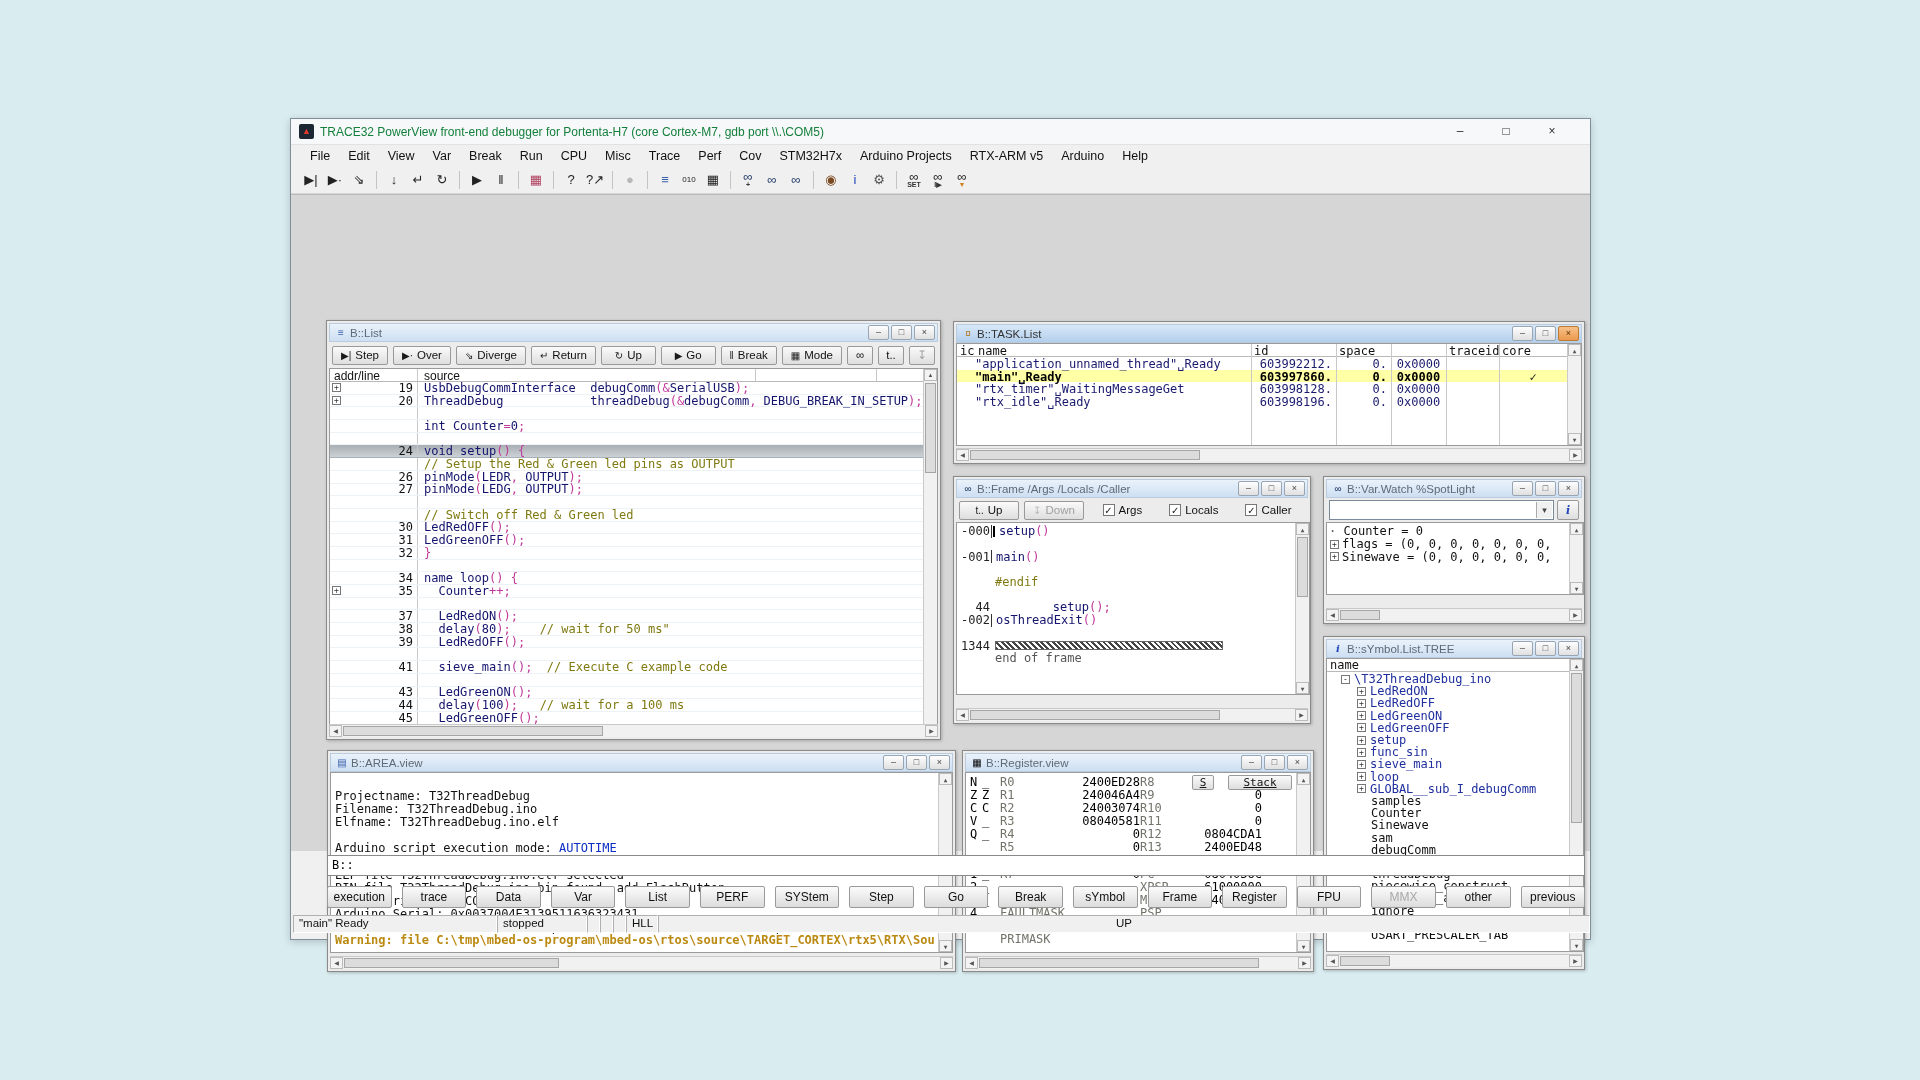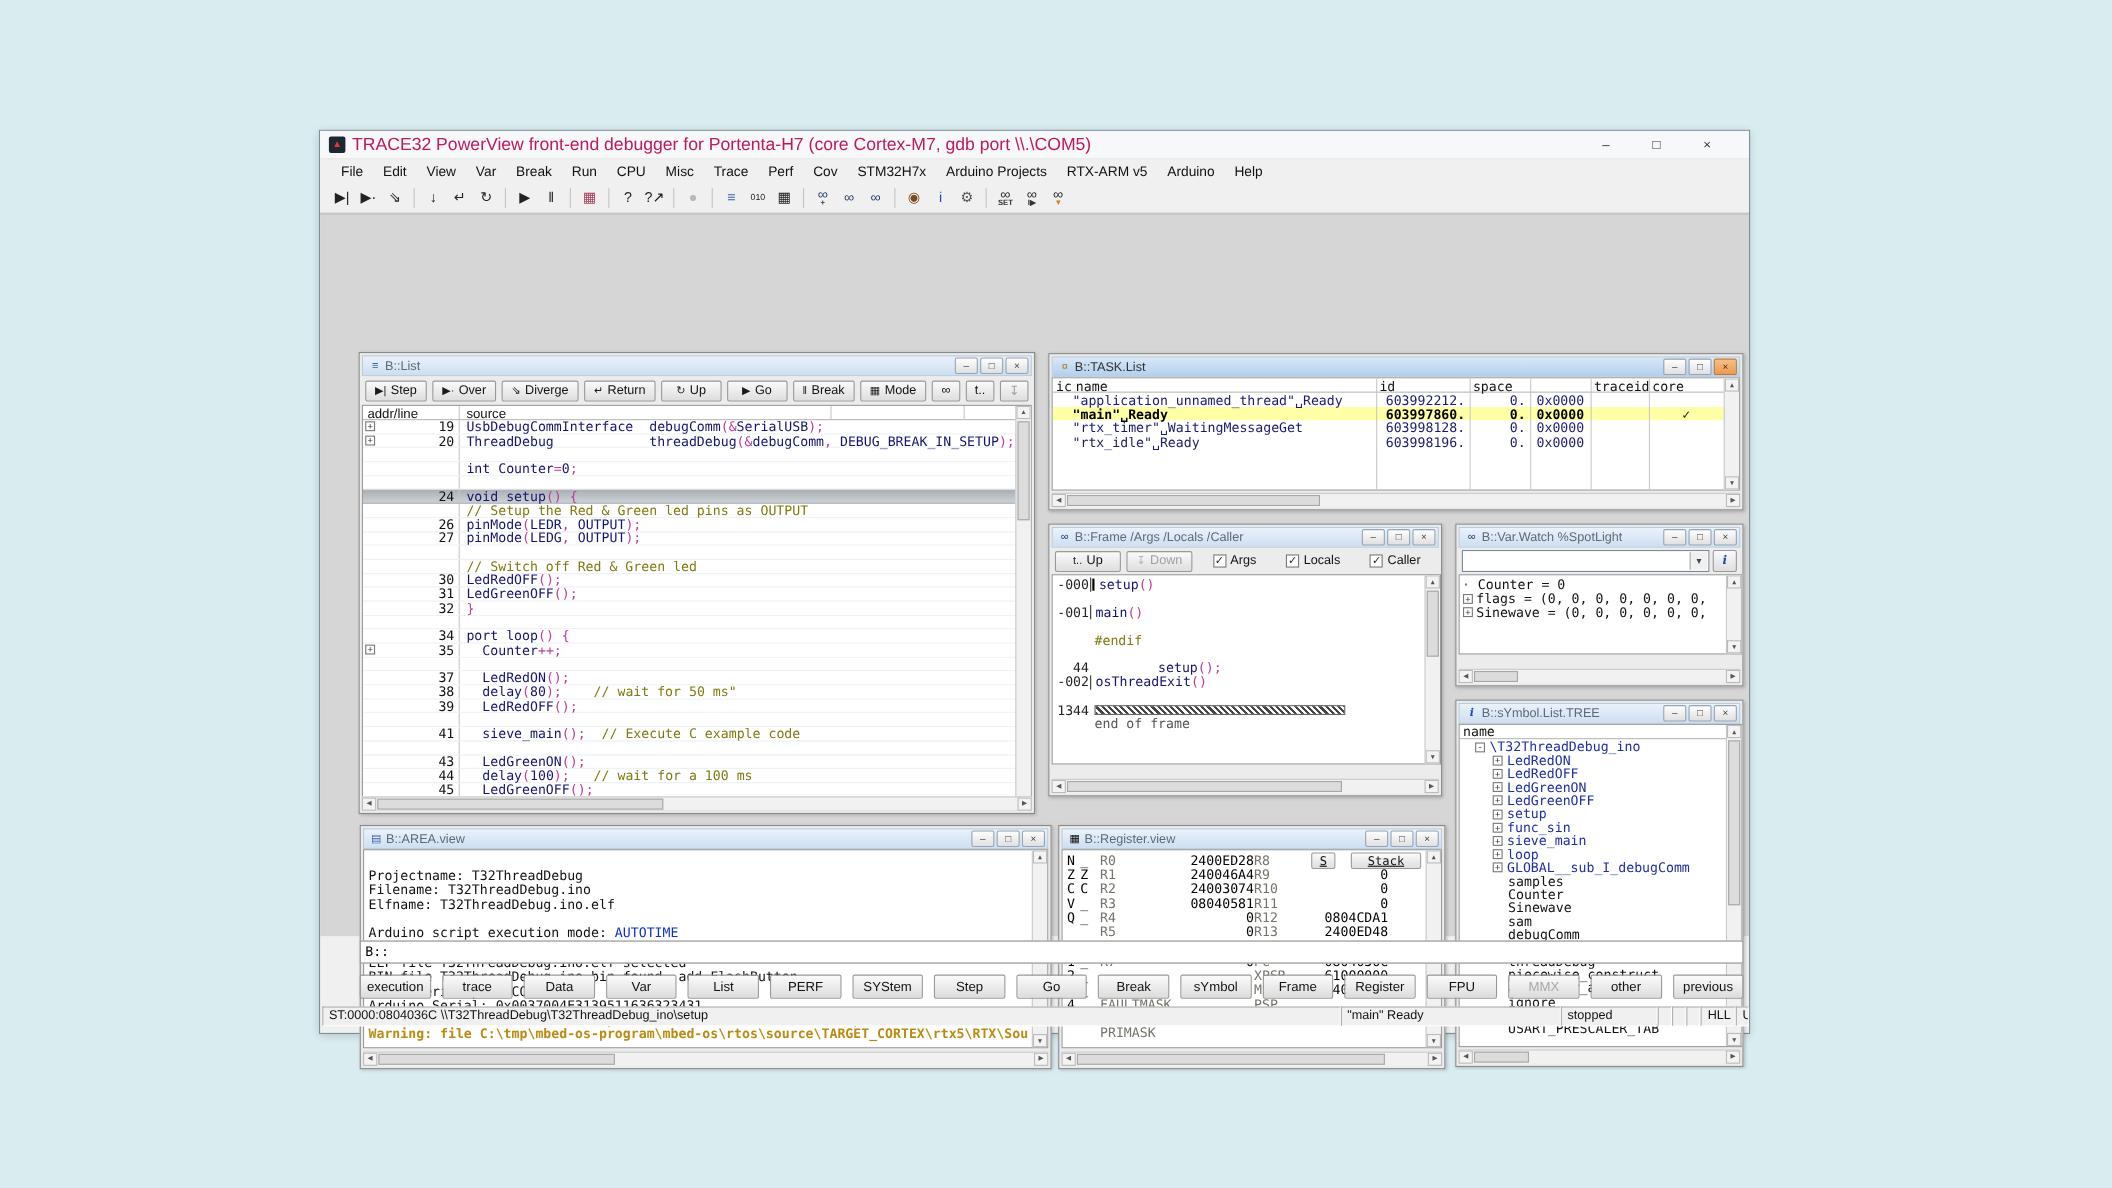--- a/index.html
+++ b/index.html
@@ -1,21 +1,21 @@
 <!DOCTYPE html>
 <html><head>
 <meta charset="utf-8">
 <style>
   html,body{margin:0;padding:0;width:1920px;height:1080px;background:#d9ecf0;font-family:"Liberation Sans",sans-serif;overflow:hidden}
   *{box-sizing:border-box}
   #app{position:absolute;left:290px;top:118px;width:1301px;height:822px;background:#f0f0f0;border:1px solid #7f8f9a;box-shadow:0 2px 8px rgba(0,0,0,.18)}
   
   #titlebar{position:absolute;left:0;top:0;right:0;height:26px;background:#f7f8f9;border-bottom:1px solid #e2e2e2;display:flex;align-items:center}
   #appicon{width:15px;height:15px;margin:0 6px 0 8px;background:#1d2733;color:#e23b2e;font-size:9px;line-height:15px;text-align:center;border-radius:2px}
-  #apptitle{font-size:16px;color:#be185d}
+  #apptitle{font-size:12px;color:#15803d}
   .sysbtn{position:absolute;top:0;width:44px;height:25px;text-align:center;line-height:25px;font-size:12px;color:#333}
   #menubar{position:absolute;left:0;top:26px;right:0;height:21px;display:flex;align-items:center;padding-left:10px;gap:0;background:#f0f0f0}
   .menuitem{font-size:12.5px;color:#111;padding:2px 9px}
   #toolbar{position:absolute;left:0;top:47px;right:0;height:28px;display:flex;align-items:center;padding-left:8px;background:#f0f0f0;border-bottom:1px solid #d8d8d8}
   .tico{min-width:24px;height:22px;display:flex;flex-direction:column;align-items:center;justify-content:center;font-size:13px;color:#222;line-height:11px}
   .tico .sub{font-size:7px;line-height:6px;color:#333;font-weight:bold}
   .tsep{width:1px;height:18px;background:#c4c4c4;margin:0 5px}
   .disabled{color:#b8b8b8 !important}
   
   #mdi{position:absolute;left:0;top:75px;right:0;height:657px;background:#d6d6d6;border-top:1px solid #b8b8b8}
@@ -271,21 +271,21 @@
             <div class="crow cur"><div class="gut"><span>24</span></div><div class="codetxt"><span>void setup</span><span class="p">(</span><span class="p">)</span><span> </span><span class="p">{</span></div></div>
             <div class="crow"><div class="gut"></div><div class="codetxt"><span class="cmt">// Setup the Red &amp; Green led pins as OUTPUT</span></div></div>
             <div class="crow"><div class="gut"><span>26</span></div><div class="codetxt"><span>pinMode</span><span class="p">(</span><span>LEDR</span><span class="p">,</span><span> OUTPUT</span><span class="p">)</span><span class="p">;</span></div></div>
             <div class="crow"><div class="gut"><span>27</span></div><div class="codetxt"><span>pinMode</span><span class="p">(</span><span>LEDG</span><span class="p">,</span><span> OUTPUT</span><span class="p">)</span><span class="p">;</span></div></div>
             <div class="crow"><div class="gut"></div><div class="codetxt"></div></div>
             <div class="crow"><div class="gut"></div><div class="codetxt"><span class="cmt">// Switch off Red &amp; Green led</span></div></div>
             <div class="crow"><div class="gut"><span>30</span></div><div class="codetxt"><span>LedRedOFF</span><span class="p">(</span><span class="p">)</span><span class="p">;</span></div></div>
             <div class="crow"><div class="gut"><span>31</span></div><div class="codetxt"><span>LedGreenOFF</span><span class="p">(</span><span class="p">)</span><span class="p">;</span></div></div>
             <div class="crow"><div class="gut"><span>32</span></div><div class="codetxt"><span class="p">}</span></div></div>
             <div class="crow"><div class="gut"></div><div class="codetxt"></div></div>
-            <div class="crow"><div class="gut"><span>34</span></div><div class="codetxt"><span>port loop</span><span class="p">(</span><span class="p">)</span><span> </span><span class="p">{</span></div></div>
+            <div class="crow"><div class="gut"><span>34</span></div><div class="codetxt"><span>name loop</span><span class="p">(</span><span class="p">)</span><span> </span><span class="p">{</span></div></div>
             <div class="crow"><div class="gut"><div class="expbox">+</div><span>35</span></div><div class="codetxt"><span>  Counter</span><span class="p">+</span><span class="p">+</span><span class="p">;</span></div></div>
             <div class="crow"><div class="gut"></div><div class="codetxt"></div></div>
             <div class="crow"><div class="gut"><span>37</span></div><div class="codetxt"><span>  LedRedON</span><span class="p">(</span><span class="p">)</span><span class="p">;</span></div></div>
             <div class="crow"><div class="gut"><span>38</span></div><div class="codetxt"><span>  delay</span><span class="p">(</span><span>80</span><span class="p">)</span><span class="p">;</span><span class="cmt">    // wait for 50 ms"</span></div></div>
             <div class="crow"><div class="gut"><span>39</span></div><div class="codetxt"><span>  LedRedOFF</span><span class="p">(</span><span class="p">)</span><span class="p">;</span></div></div>
             <div class="crow"><div class="gut"></div><div class="codetxt"></div></div>
             <div class="crow"><div class="gut"><span>41</span></div><div class="codetxt"><span>  sieve_main</span><span class="p">(</span><span class="p">)</span><span class="p">;</span><span class="cmt">  // Execute C example code</span></div></div>
             <div class="crow"><div class="gut"></div><div class="codetxt"></div></div>
             <div class="crow"><div class="gut"><span>43</span></div><div class="codetxt"><span>  LedGreenON</span><span class="p">(</span><span class="p">)</span><span class="p">;</span></div></div>
             <div class="crow"><div class="gut"><span>44</span></div><div class="codetxt"><span>  delay</span><span class="p">(</span><span>100</span><span class="p">)</span><span class="p">;</span><span class="cmt">   // wait for a 100 ms</span></div></div>
@@ -572,21 +572,20 @@
       <div class="skey">Break</div>
       <div class="skey">sYmbol</div>
       <div class="skey">Frame</div>
       <div class="skey">Register</div>
       <div class="skey">FPU</div>
       <div class="skey dis">MMX</div>
       <div class="skey">other</div>
       <div class="skey">previous</div>
     </div>
   <div id="statusbar">
-    <div class="scell" style="width:944px">ST:0000:0804036C  \\T32ThreadDebug\T32ThreadDebug_ino\setup</div>
     <div class="scell" style="width:204px">"main" Ready</div>
     <div class="scell" style="width:90px">stopped</div>
     <div class="scell" style="width:13px"></div>
     <div class="scell" style="width:13px"></div>
     <div class="scell" style="width:13px"></div>
     <div class="scell" style="width:32px;text-align:center">HLL</div>
     <div class="scell" style="flex:1;text-align:center">UP</div>
   </div>
 </div>
 

